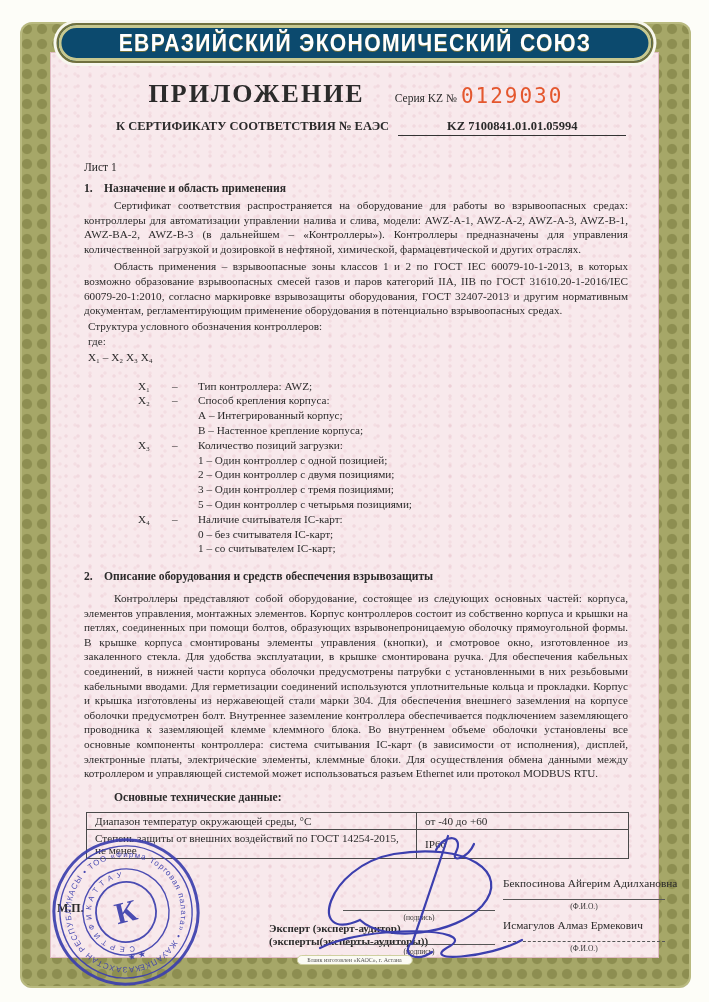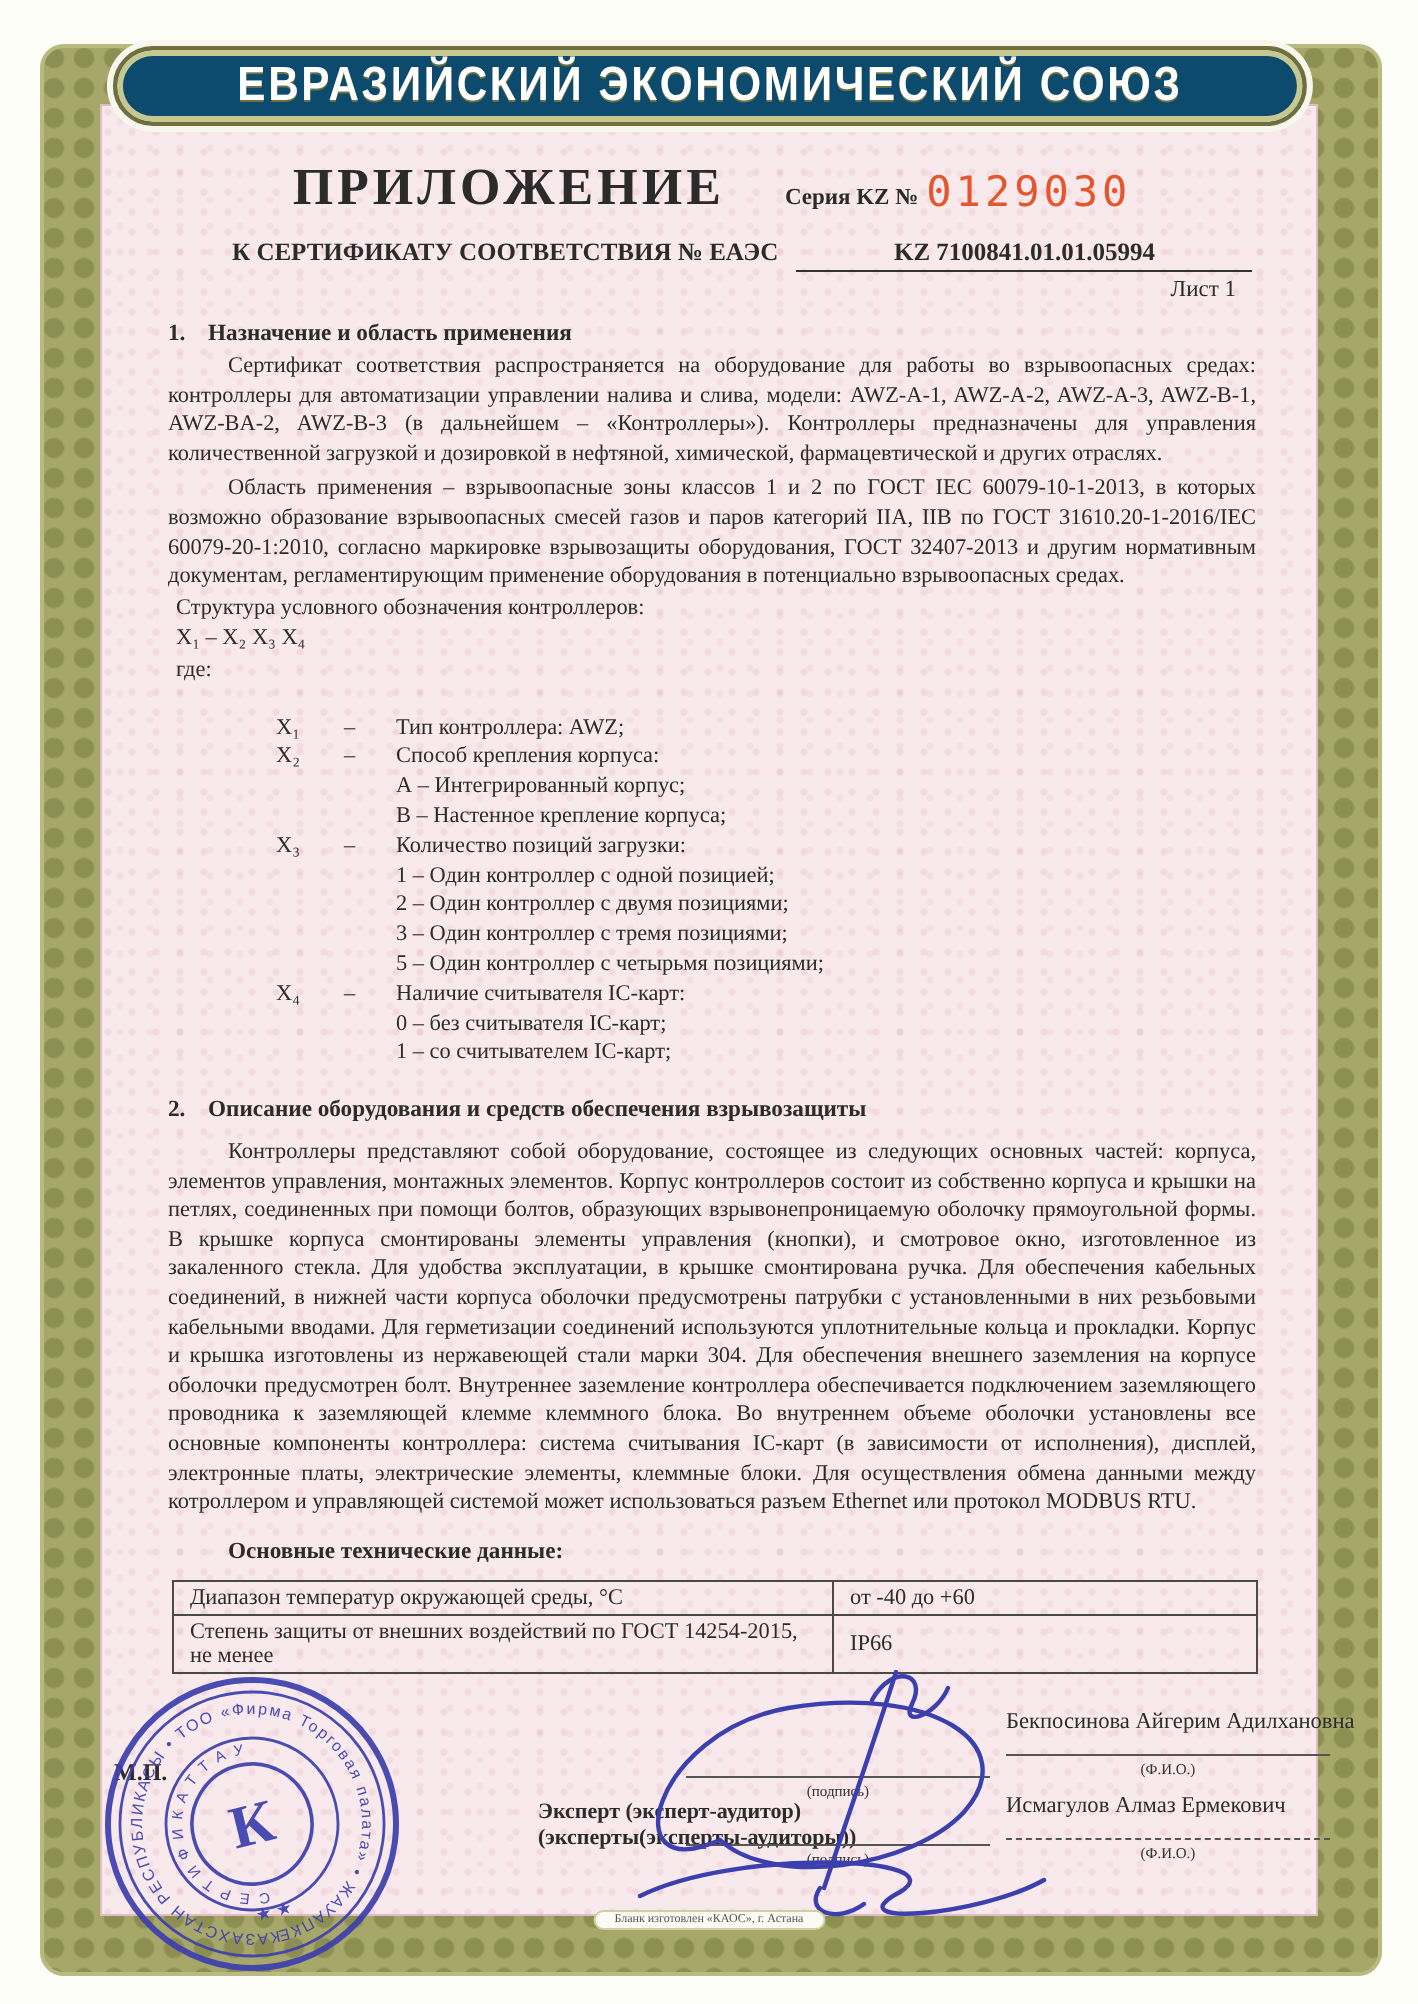--- a/index.html
+++ b/index.html
@@ -23,27 +23,27 @@
   
   .banner{position:absolute;top:23px;left:50%;transform:translateX(-50%);z-index:4;
           background:#0c4a6e;border:2px solid #6f703e;border-radius:22px;padding:4px 28px;
           box-shadow:inset 0 0 0 3px #c7c890,0 0 0 3px #f7f7ee;white-space:nowrap;}
   .banner .t{font-family:"Liberation Sans","DejaVu Sans",sans-serif;font-weight:bold;font-size:24px;
              color:#ffffff;letter-spacing:1.5px;display:inline-block;transform:scaleX(.88);
              text-shadow:0 1px 0 #6f703e;}
   
   .titlerow{margin-top:20px;text-align:center;white-space:nowrap;}
   .doc-title{font-weight:bold;font-size:26px;letter-spacing:2px;}
-  .series-lbl{font-size:11.5px;margin-left:26px;font-weight:bold;}
+  .series-lbl{font-size:11.5px;margin-left:26px;}
   .series-num{font-family:"DejaVu Sans Mono",monospace;font-size:21px;color:#e4572e;letter-spacing:2px;vertical-align:-1px;}
   .certrow{margin-top:10px;padding-left:32px;font-size:12.5px;white-space:nowrap;}
   .cert-lbl{font-weight:bold;}
   .cert-num-wrap{display:inline-block;width:228px;margin-left:6px;text-align:center;border-bottom:1.2px solid #333;padding-bottom:1px;}
   .cert-num{font-weight:bold;font-size:12.5px;}
-  .sheetrow{text-align:right;padding-right:10px;font-size:11.5px;margin-top:3px;}
+  .sheetrow{text-align:left;padding-right:10px;font-size:11.5px;margin-top:25px;}
   
   .sec-head{font-weight:bold;font-size:11.6px;margin-top:9px;}
   .sec-head .num{display:inline-block;width:20px;}
   p.body{font-size:11.2px;line-height:14.6px;text-align:justify;margin:3px 0 0 0;text-indent:30px;}
   .plain{font-size:11.2px;line-height:14.6px;margin:1px 0 0 4px;}
   .desig{margin:14px;}
   .desig-row{display:flex;font-size:11.2px;line-height:14.8px;}
   .desig-sym{width:34px;margin-left:40px;}
   .desig-dash{width:26px;}
   .desig-opt{margin-left:100px;font-size:11.2px;line-height:14.8px;}
@@ -105,22 +105,22 @@
     <div class="sheetrow">Лист 1</div>
 
     <div class="sec-head">
       <span class="num">1.</span><span>Назначение и область применения</span>
     </div>
 
     <p class="body">Сертификат соответствия распространяется на оборудование для работы во взрывоопасных средах: контроллеры для автоматизации управлении налива и слива, модели: AWZ-A-1, AWZ-A-2, AWZ-A-3, AWZ-B-1, AWZ-BA-2, AWZ-B-3 (в дальнейшем – «Контроллеры»). Контроллеры предназначены для управления количественной загрузкой и дозировкой в нефтяной, химической, фармацевтической и других отраслях.</p>
     <p class="body">Область применения – взрывоопасные зоны классов 1 и 2 по ГОСТ IEC 60079-10-1-2013, в которых возможно образование взрывоопасных смесей газов и паров категорий IIA, IIB по ГОСТ 31610.20-1-2016/IEC 60079-20-1:2010, согласно маркировке взрывозащиты оборудования, ГОСТ 32407-2013 и другим нормативным документам, регламентирующим применение оборудования в потенциально взрывоопасных средах.</p>
 
     <div class="plain">Структура условного обозначения контроллеров:</div>
+    <div class="plain">где:</div>
     <div class="plain">Х₁ – Х₂ Х₃ Х₄</div>
-    <div class="plain">где:</div>
 
     <div class="desig">
       <div class="desig-row">
         <span class="desig-sym">Х₁</span>
         <span class="desig-dash">–</span>
         <span>Тип контроллера: AWZ;</span>
       </div>
       <div class="desig-row">
         <span class="desig-sym">Х₂</span>
         <span class="desig-dash">–</span>

